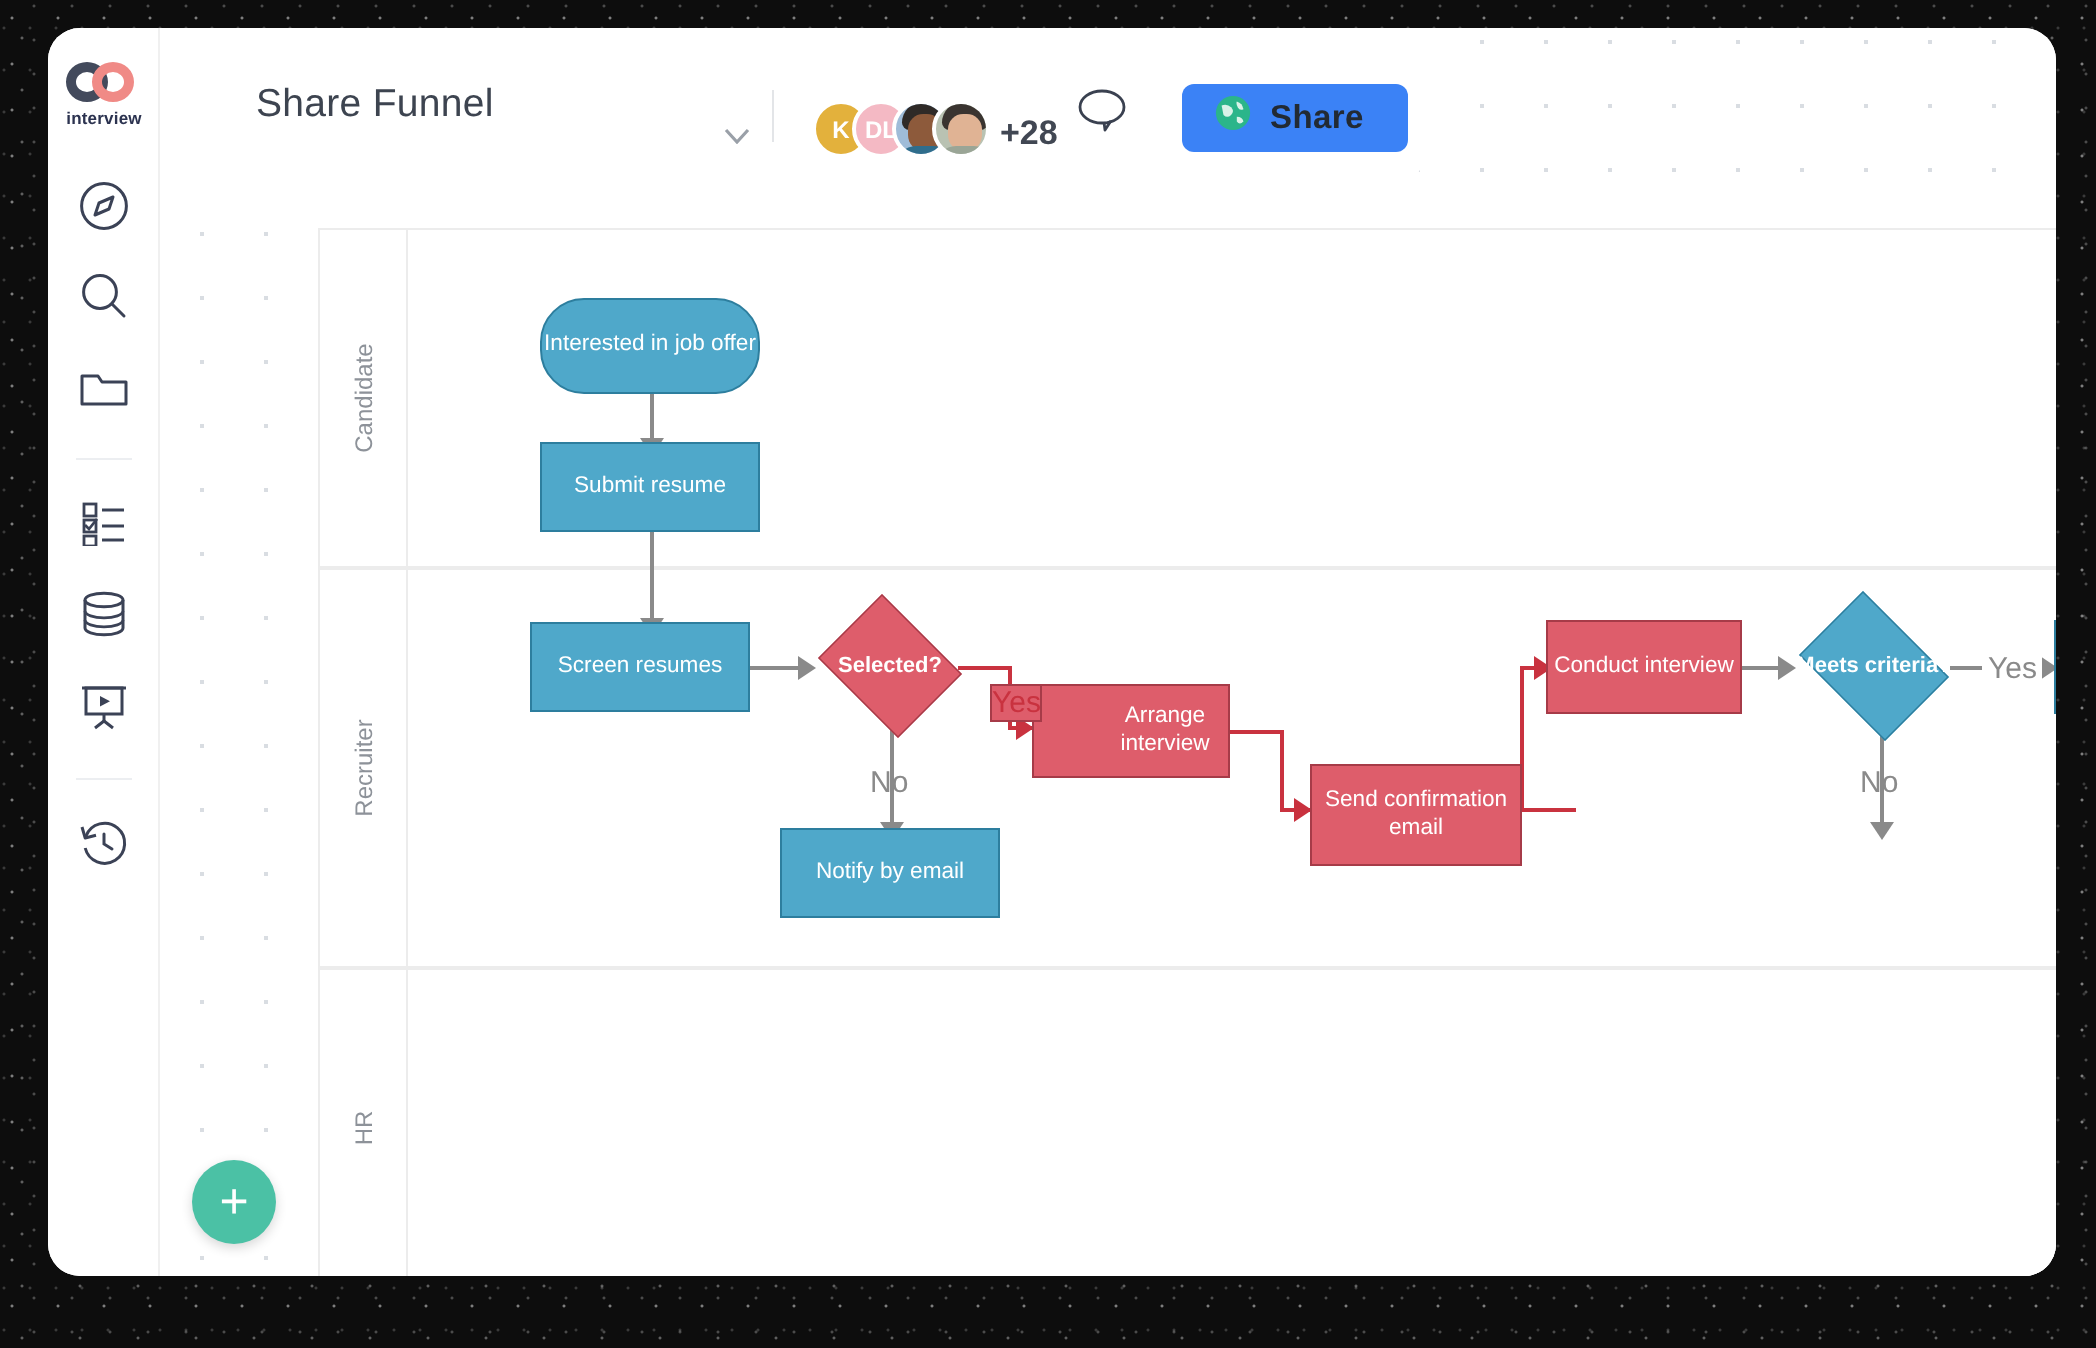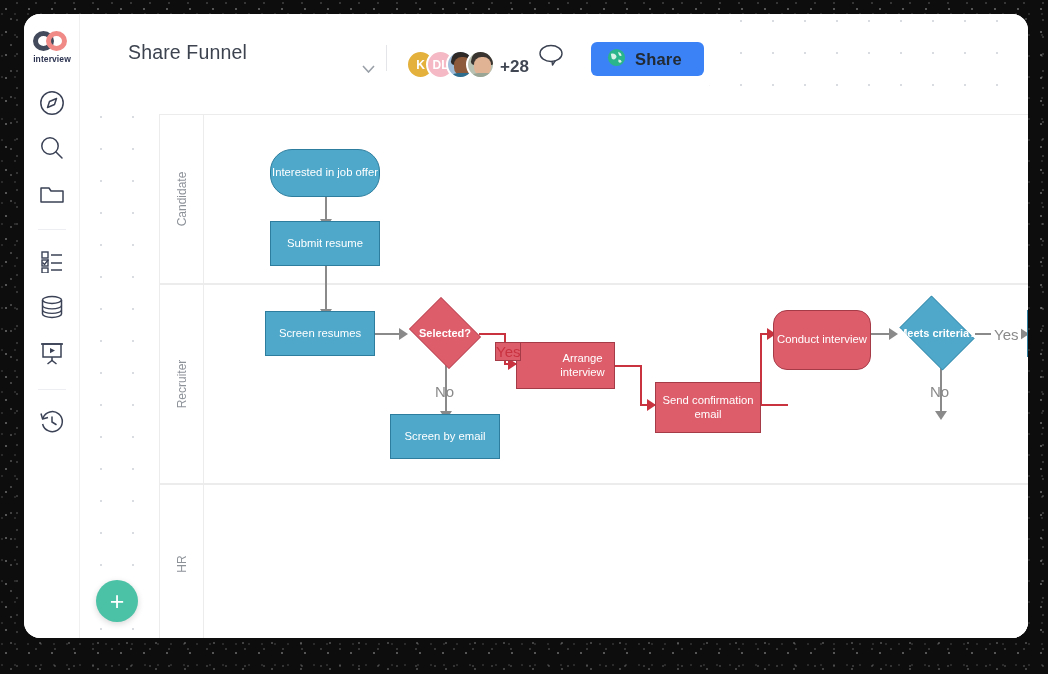--- a/index.html
+++ b/index.html
@@ -253,32 +253,32 @@
       <div class="node blue" style="left:106px; top:197px; width:110px; height:45px;">
         <span>Screen resumes</span>
       </div>
 
       <div class="diamond" style="left:246px; top:187px; width:80px; height:64px;">
         <div class="dshape red"></div>
         <div class="dlabel">Selected?</div>
       </div>
 
       <div class="node blue" style="left:231px; top:300px; width:110px; height:45px;">
-        <span>Screen by email</span>
+        <span>Notify by email</span>
       </div>
 
       <div class="node red" style="left:357px; top:228px; width:99px; height:47px;padding-left:34px;">
         <span>Arrange interview</span>
       </div>
 
       <div class="node red" style="left:496px; top:268px; width:106px; height:51px;">
         <span>Send confirmation email</span>
       </div>
 
-      <div class="node red" style="left:614px; top:196px; width:98px; height:60px;border-radius:14px;">
+      <div class="node red" style="left:614px; top:196px; width:98px; height:47px;">
         <span>Conduct interview</span>
       </div>
 
       <div class="diamond" style="left:735px; top:187px; width:86px; height:64px;">
         <div class="dshape blue"></div>
         <div class="dlabel">Meets criteria?</div>
       </div>
 
 
       <div class="node blue" style="left:868px; top:196px; width:110px; height:47px; overflow:hidden;">

